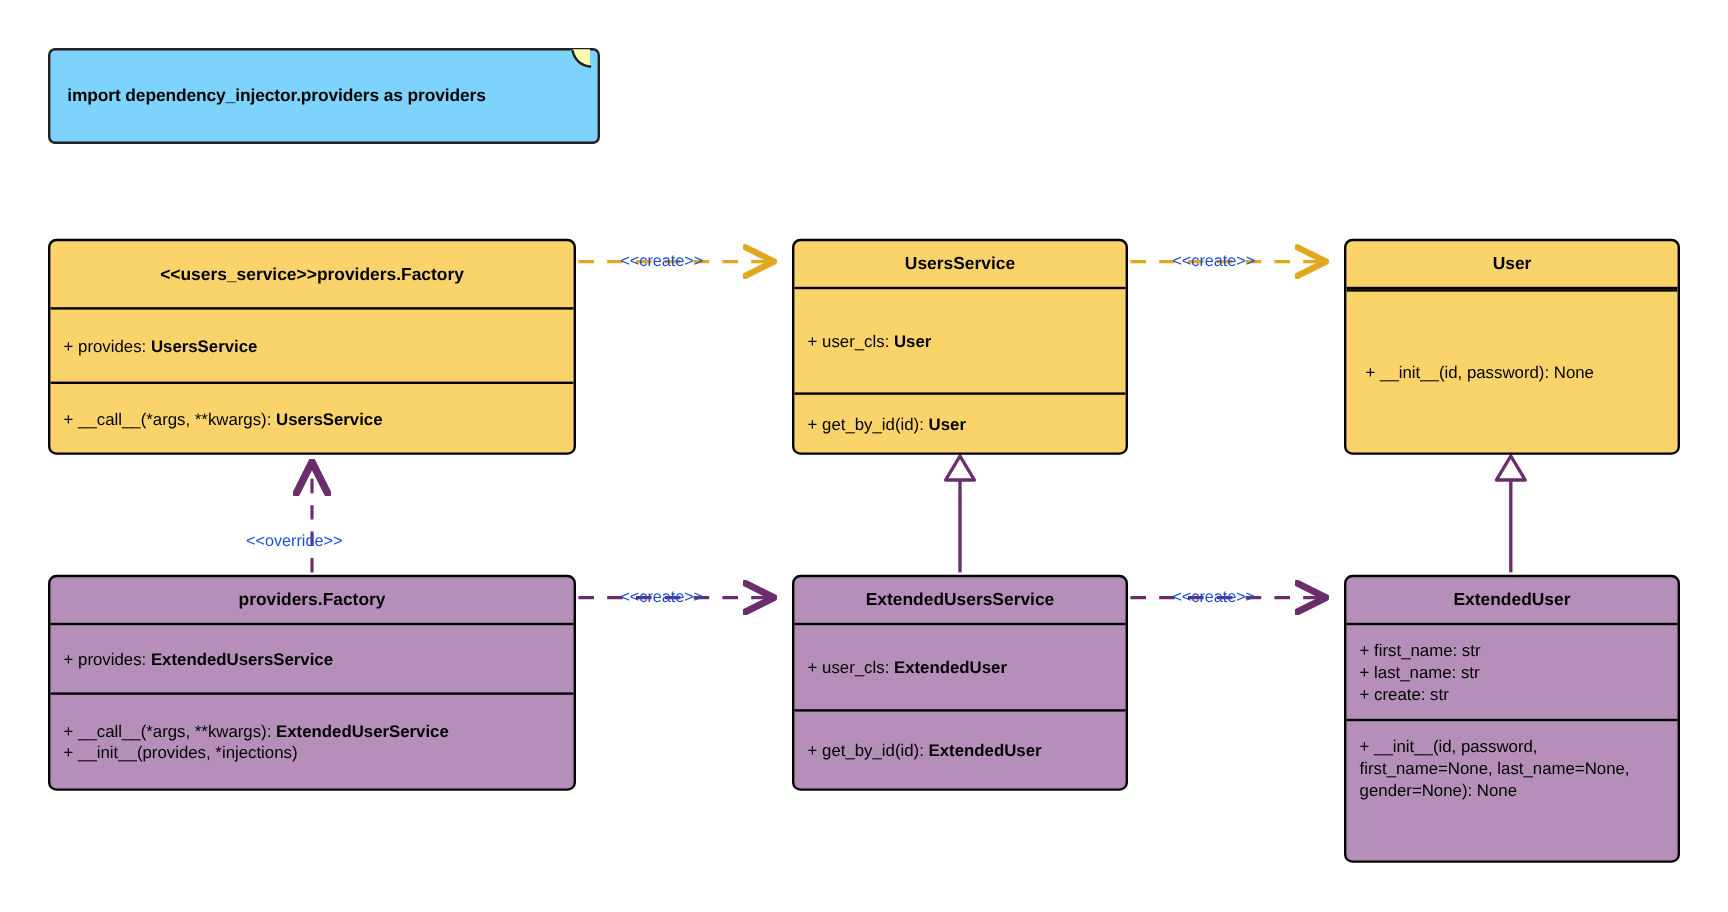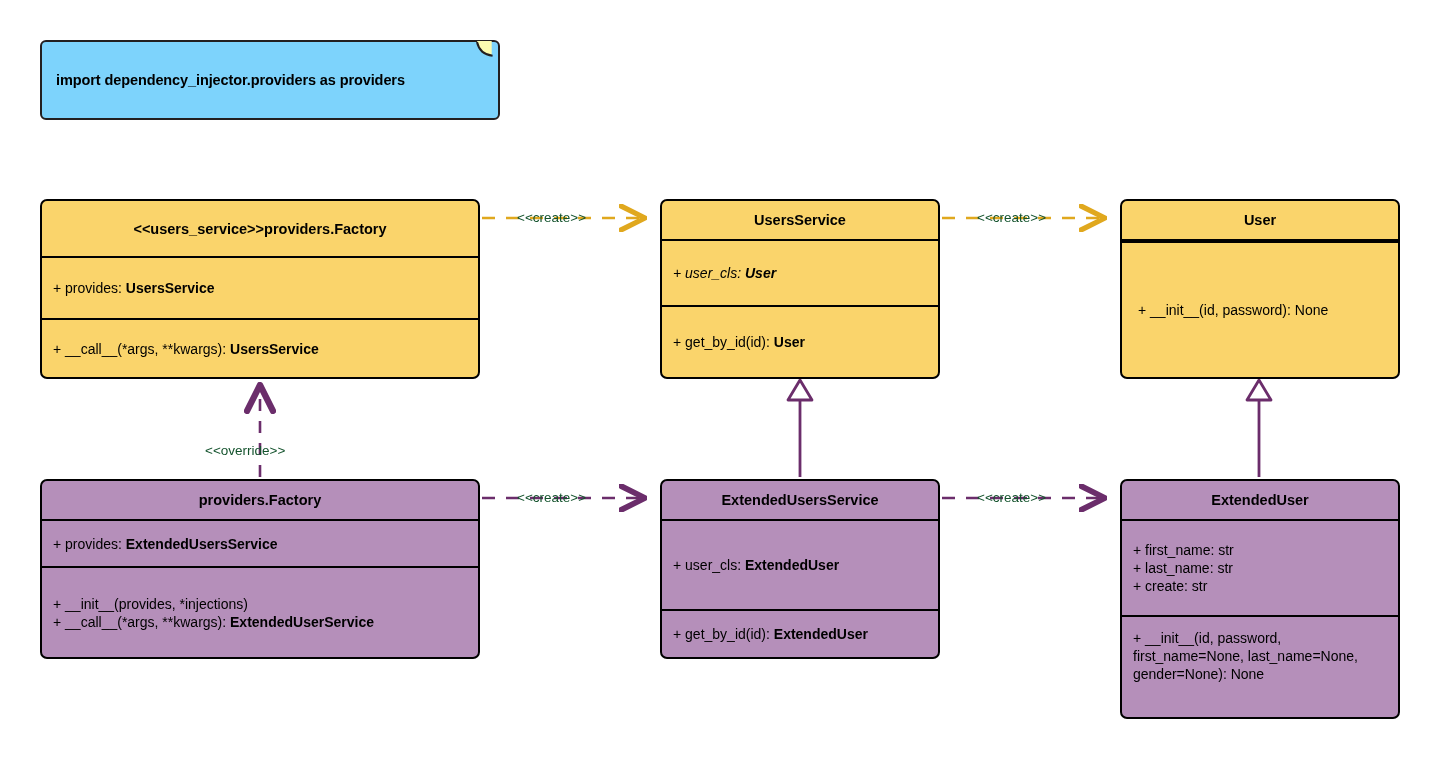--- a/index.html
+++ b/index.html
@@ -100,21 +100,21 @@
   .cls-compartment .row { white-space: nowrap; }
   .cls-compartment .row.wrap { white-space: normal; }
   .cls-compartment b { font-weight: bold; }
 
   
   .edge-label {
     position: absolute;
     font-size: 13.5px;
     line-height: 16px;
     white-space: nowrap;
-    color: #14532d;
+    color: #1d4ed8;
     background: transparent;
   }
 </style>
 </head>
 <body>
 
 <div id="canvas">
 
   <svg id="edges" viewBox="0 0 1440 760" width="1440" height="760">
     <defs>
@@ -182,21 +182,21 @@
     <div class="cls-compartment" style="flex:1;">
       <div class="row"><span>+ __call__(*args, **kwargs): </span><b>UsersService</b></div>
     </div>
   </div>
 
   <div class="uml-class fill-yellow" style="left:660px; top:199px; width:280px; height:180px;">
     <div class="cls-head" style="height:38px;">
       <div>UsersService</div>
     </div>
     <div class="cls-sep"></div>
-    <div class="cls-compartment" style="height:64px;font-style:italic;">
+    <div class="cls-compartment" style="height:86px;">
       <div class="row"><span>+ user_cls: </span><b>User</b></div>
     </div>
     <div class="cls-sep"></div>
     <div class="cls-compartment" style="flex:1;">
       <div class="row"><span>+ get_by_id(id): </span><b>User</b></div>
     </div>
   </div>
 
   <div class="uml-class fill-yellow" style="left:1120px; top:199px; width:280px; height:180px;">
     <div class="cls-head" style="height:38px;">
@@ -207,50 +207,50 @@
     <div class="cls-compartment" style="flex:1;padding-left:16px;">
       <div class="row">+ __init__(id, password): None</div>
     </div>
   </div>
 
   <div class="uml-class fill-purple" style="left:40px; top:479px; width:440px; height:180px;">
     <div class="cls-head" style="height:38px;">
       <div>providers.Factory</div>
     </div>
     <div class="cls-sep"></div>
-    <div class="cls-compartment" style="height:45px;">
+    <div class="cls-compartment" style="height:56px;">
       <div class="row"><span>+ provides: </span><b>ExtendedUsersService</b></div>
     </div>
     <div class="cls-sep"></div>
     <div class="cls-compartment" style="flex:1;">
+      <div class="row"><span>+ __call__(*args, **kwargs): </span><b>ExtendedUserService</b></div>
       <div class="row">+ __init__(provides, *injections)</div>
-      <div class="row"><span>+ __call__(*args, **kwargs): </span><b>ExtendedUserService</b></div>
     </div>
   </div>
 
   <div class="uml-class fill-purple" style="left:660px; top:479px; width:280px; height:180px;">
     <div class="cls-head" style="height:38px;">
       <div>ExtendedUsersService</div>
     </div>
     <div class="cls-sep"></div>
-    <div class="cls-compartment" style="height:88px;">
+    <div class="cls-compartment" style="height:70px;">
       <div class="row"><span>+ user_cls: </span><b>ExtendedUser</b></div>
     </div>
     <div class="cls-sep"></div>
     <div class="cls-compartment" style="flex:1;">
       <div class="row"><span>+ get_by_id(id): </span><b>ExtendedUser</b></div>
     </div>
   </div>
 
   <div class="uml-class fill-purple" style="left:1120px; top:479px; width:280px; height:240px;">
     <div class="cls-head" style="height:38px;">
       <div>ExtendedUser</div>
     </div>
     <div class="cls-sep"></div>
-    <div class="cls-compartment" style="height:94px;">
+    <div class="cls-compartment" style="height:78px;">
       <div class="row">+ first_name: str</div>
       <div class="row">+ last_name: str</div>
       <div class="row">+ create: str</div>
     </div>
     <div class="cls-sep"></div>
     <div class="cls-compartment" style="flex:1; justify-content:flex-start; padding-top:12px;">
       <div class="row wrap">+ __init__(id, password, first_name=None, last_name=None, gender=None): None</div>
     </div>
   </div>
 

